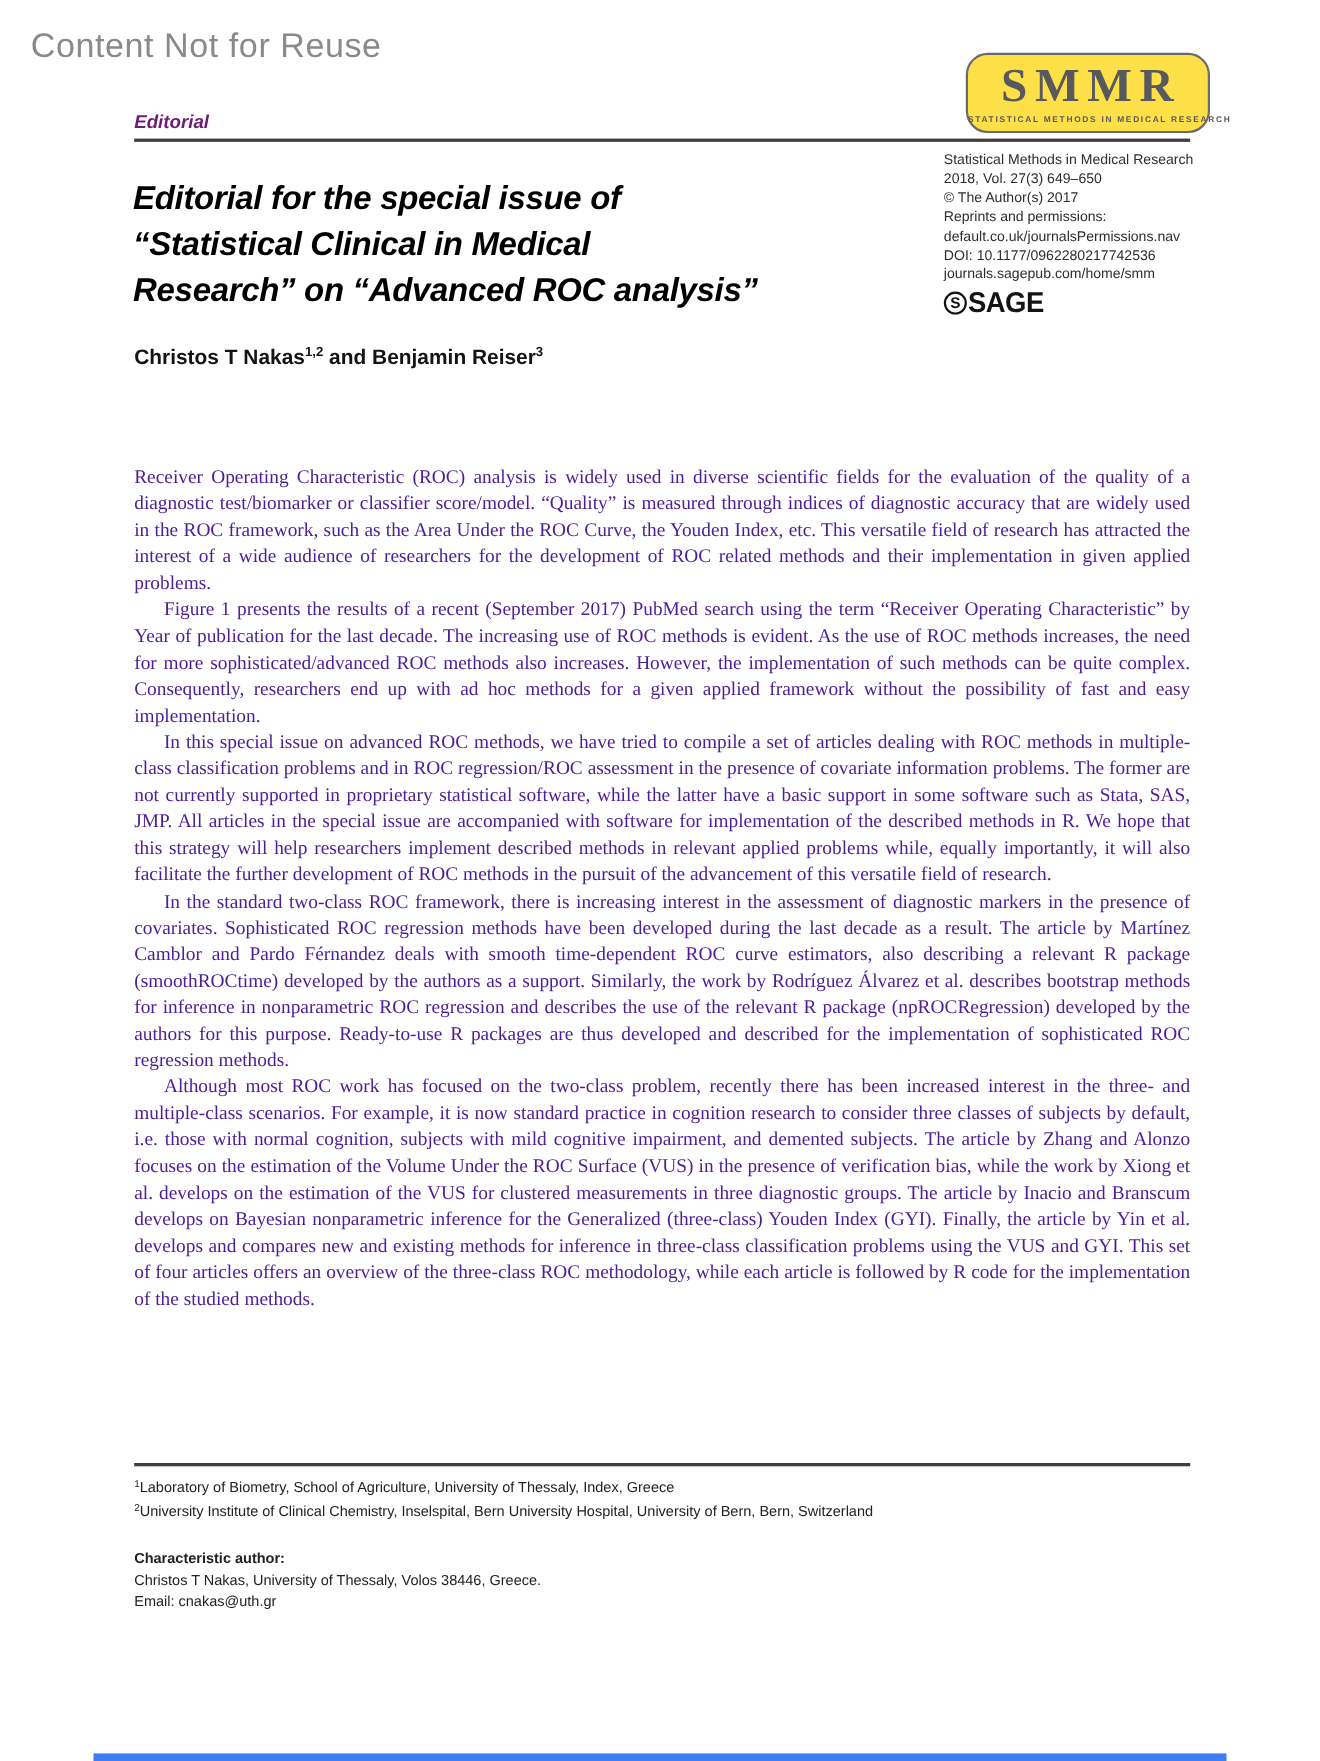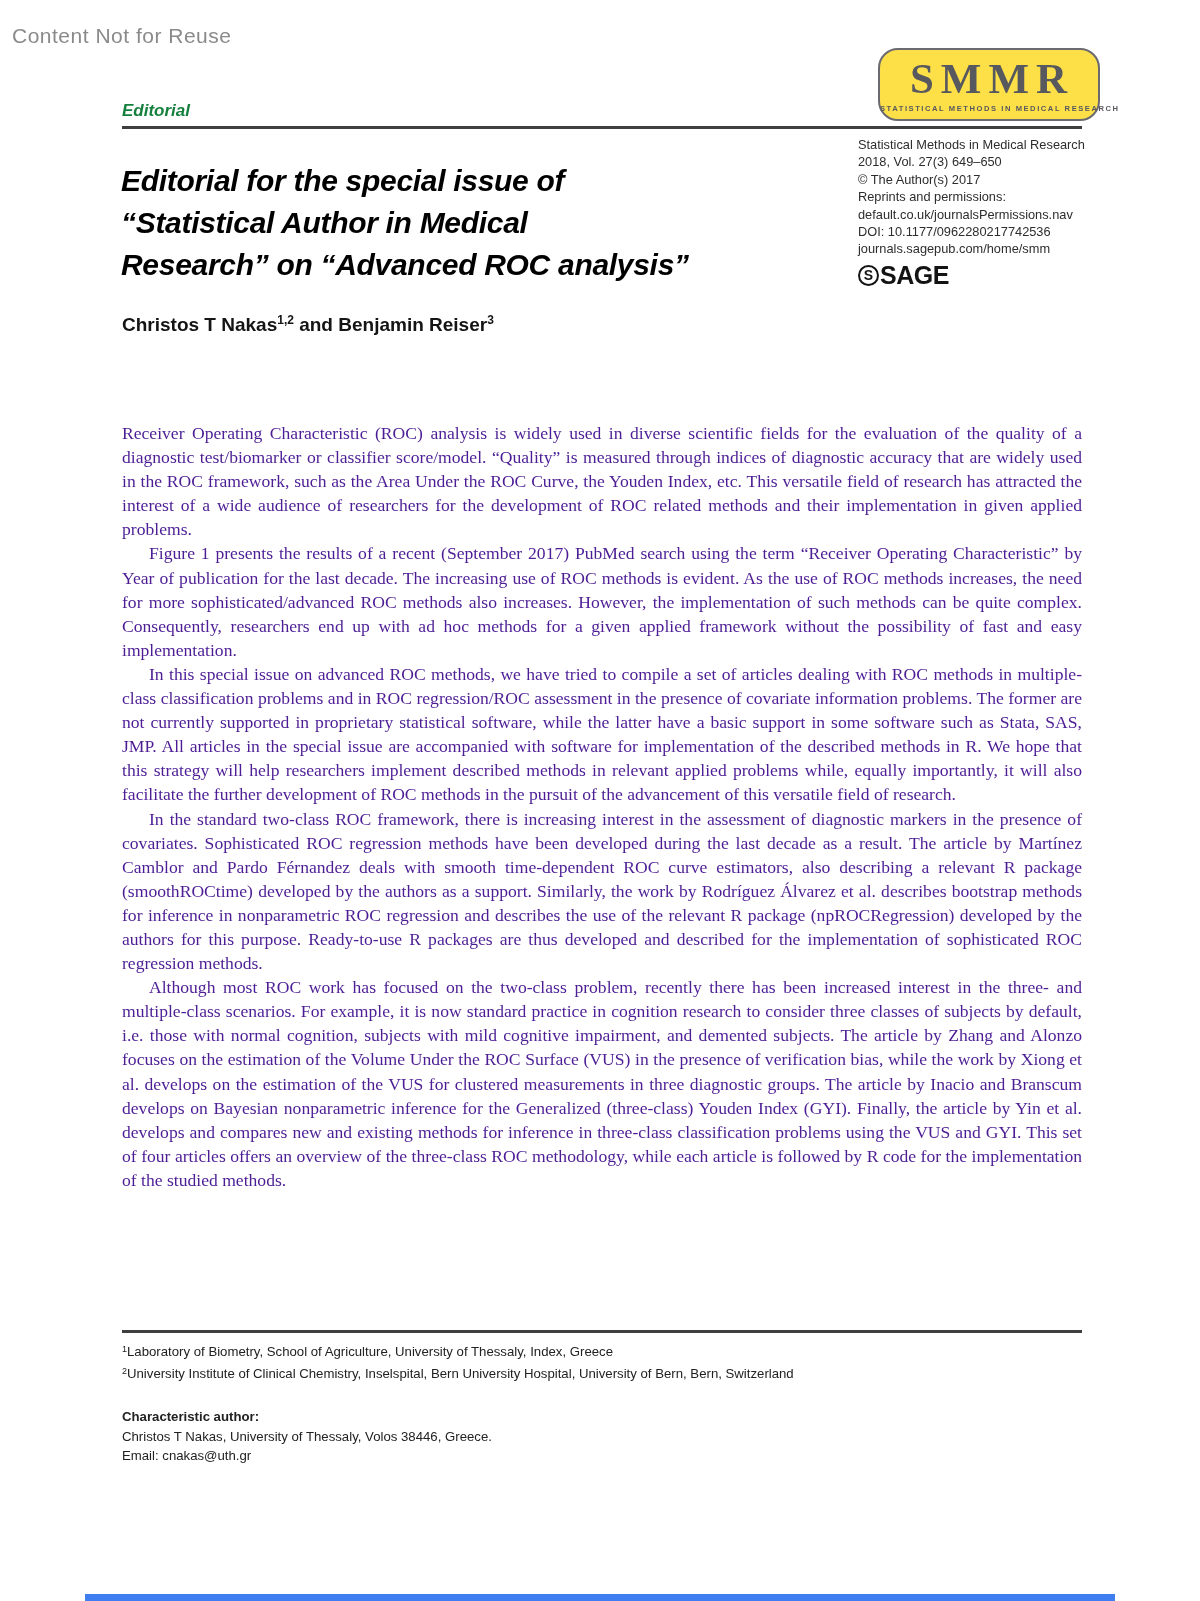--- a/index.html
+++ b/index.html
@@ -6,26 +6,26 @@
   html, body { margin: 0; padding: 0; background: #ffffff; }
   .page {
     position: relative;
     width: 1200px;
     height: 1601px;
     background: #ffffff;
     font-family: "Liberation Sans", sans-serif;
     overflow: hidden;
   }
   .watermark {
-    position: absolute; left: 12px; top: 24px;
-    font-size: 21px; color: #8a8a8a; letter-spacing: 0.5px;
+    position: absolute; left: 28px; top: 24px;
+    font-size: 31px; color: #8a8a8a; letter-spacing: 0.5px;
   }
   .section-label {
     position: absolute; left: 122px; top: 101px;
-    font-style: italic; font-weight: 600; font-size: 17px; color: #15803d;
+    font-style: italic; font-weight: 600; font-size: 17px; color: #701a75;
   }
   .header-rule {
     position: absolute; left: 122px; top: 126px;
     width: 960px; height: 3px; background: #3f3f3f;
   }
   .logo-box {
     position: absolute; left: 878px; top: 48px;
     width: 222px; height: 73px;
     border: 2.5px solid #6a6a70; border-radius: 20px;
     background: #fde047; text-align: center; color: #58585f;
@@ -111,21 +111,21 @@
     <div>DOI: 10.1177/0962280217742536</div>
     <div>journals.sagepub.com/home/smm</div>
     <div class="sage-logo">
       <span class="sage-s">S</span>
         <span class="sage-text">SAGE</span>
     </div>
   </div>
 
   <h1 class="title">
     <div>Editorial for the special issue of</div>
-    <div>“Statistical Author in Medical</div>
+    <div>“Statistical Clinical in Medical</div>
     <div>Research” on “Advanced ROC analysis”</div>
   </h1>
 
   <div class="authors">
     <span>Christos T Nakas</span><sup>1,2</sup><span> and Benjamin Reiser</span><sup>3</sup>
   </div>
 
   <div class="body">
     <p>Receiver Operating Characteristic (ROC) analysis is widely used in diverse scientific fields for the evaluation of the quality of a diagnostic test/biomarker or classifier score/model. “Quality” is measured through indices of diagnostic accuracy that are widely used in the ROC framework, such as the Area Under the ROC Curve, the Youden Index, etc. This versatile field of research has attracted the interest of a wide audience of researchers for the development of ROC related methods and their implementation in given applied problems.</p>
     <p class="indent">Figure 1 presents the results of a recent (September 2017) PubMed search using the term “Receiver Operating Characteristic” by Year of publication for the last decade. The increasing use of ROC methods is evident. As the use of ROC methods increases, the need for more sophisticated/advanced ROC methods also increases. However, the implementation of such methods can be quite complex. Consequently, researchers end up with ad hoc methods for a given applied framework without the possibility of fast and easy implementation.</p>

